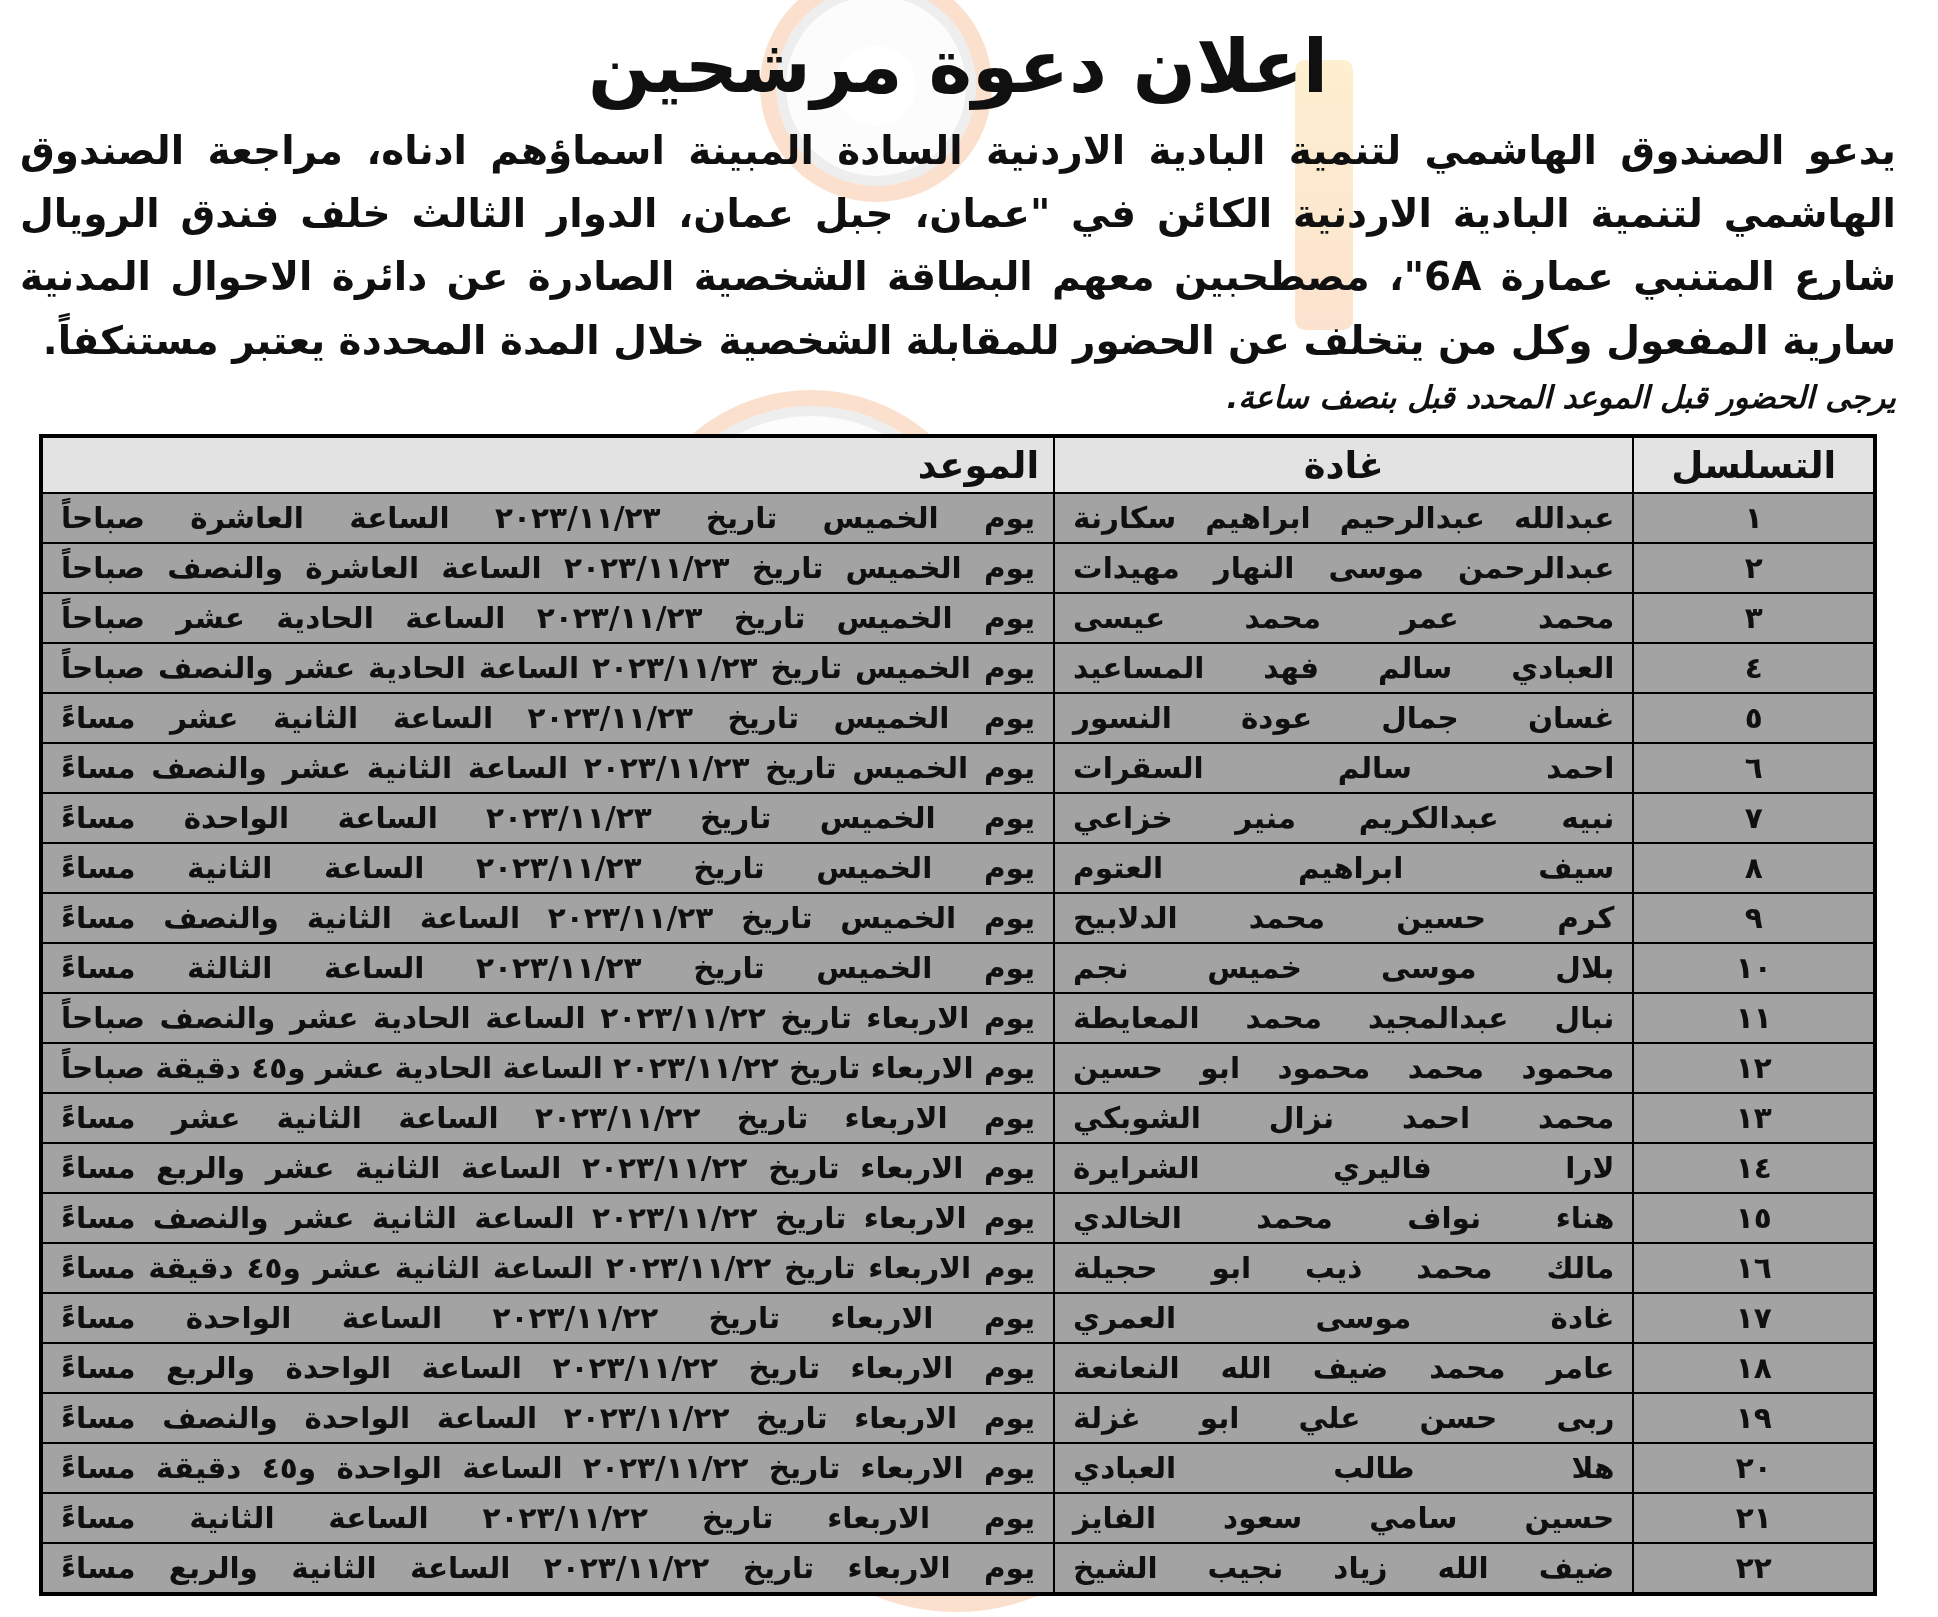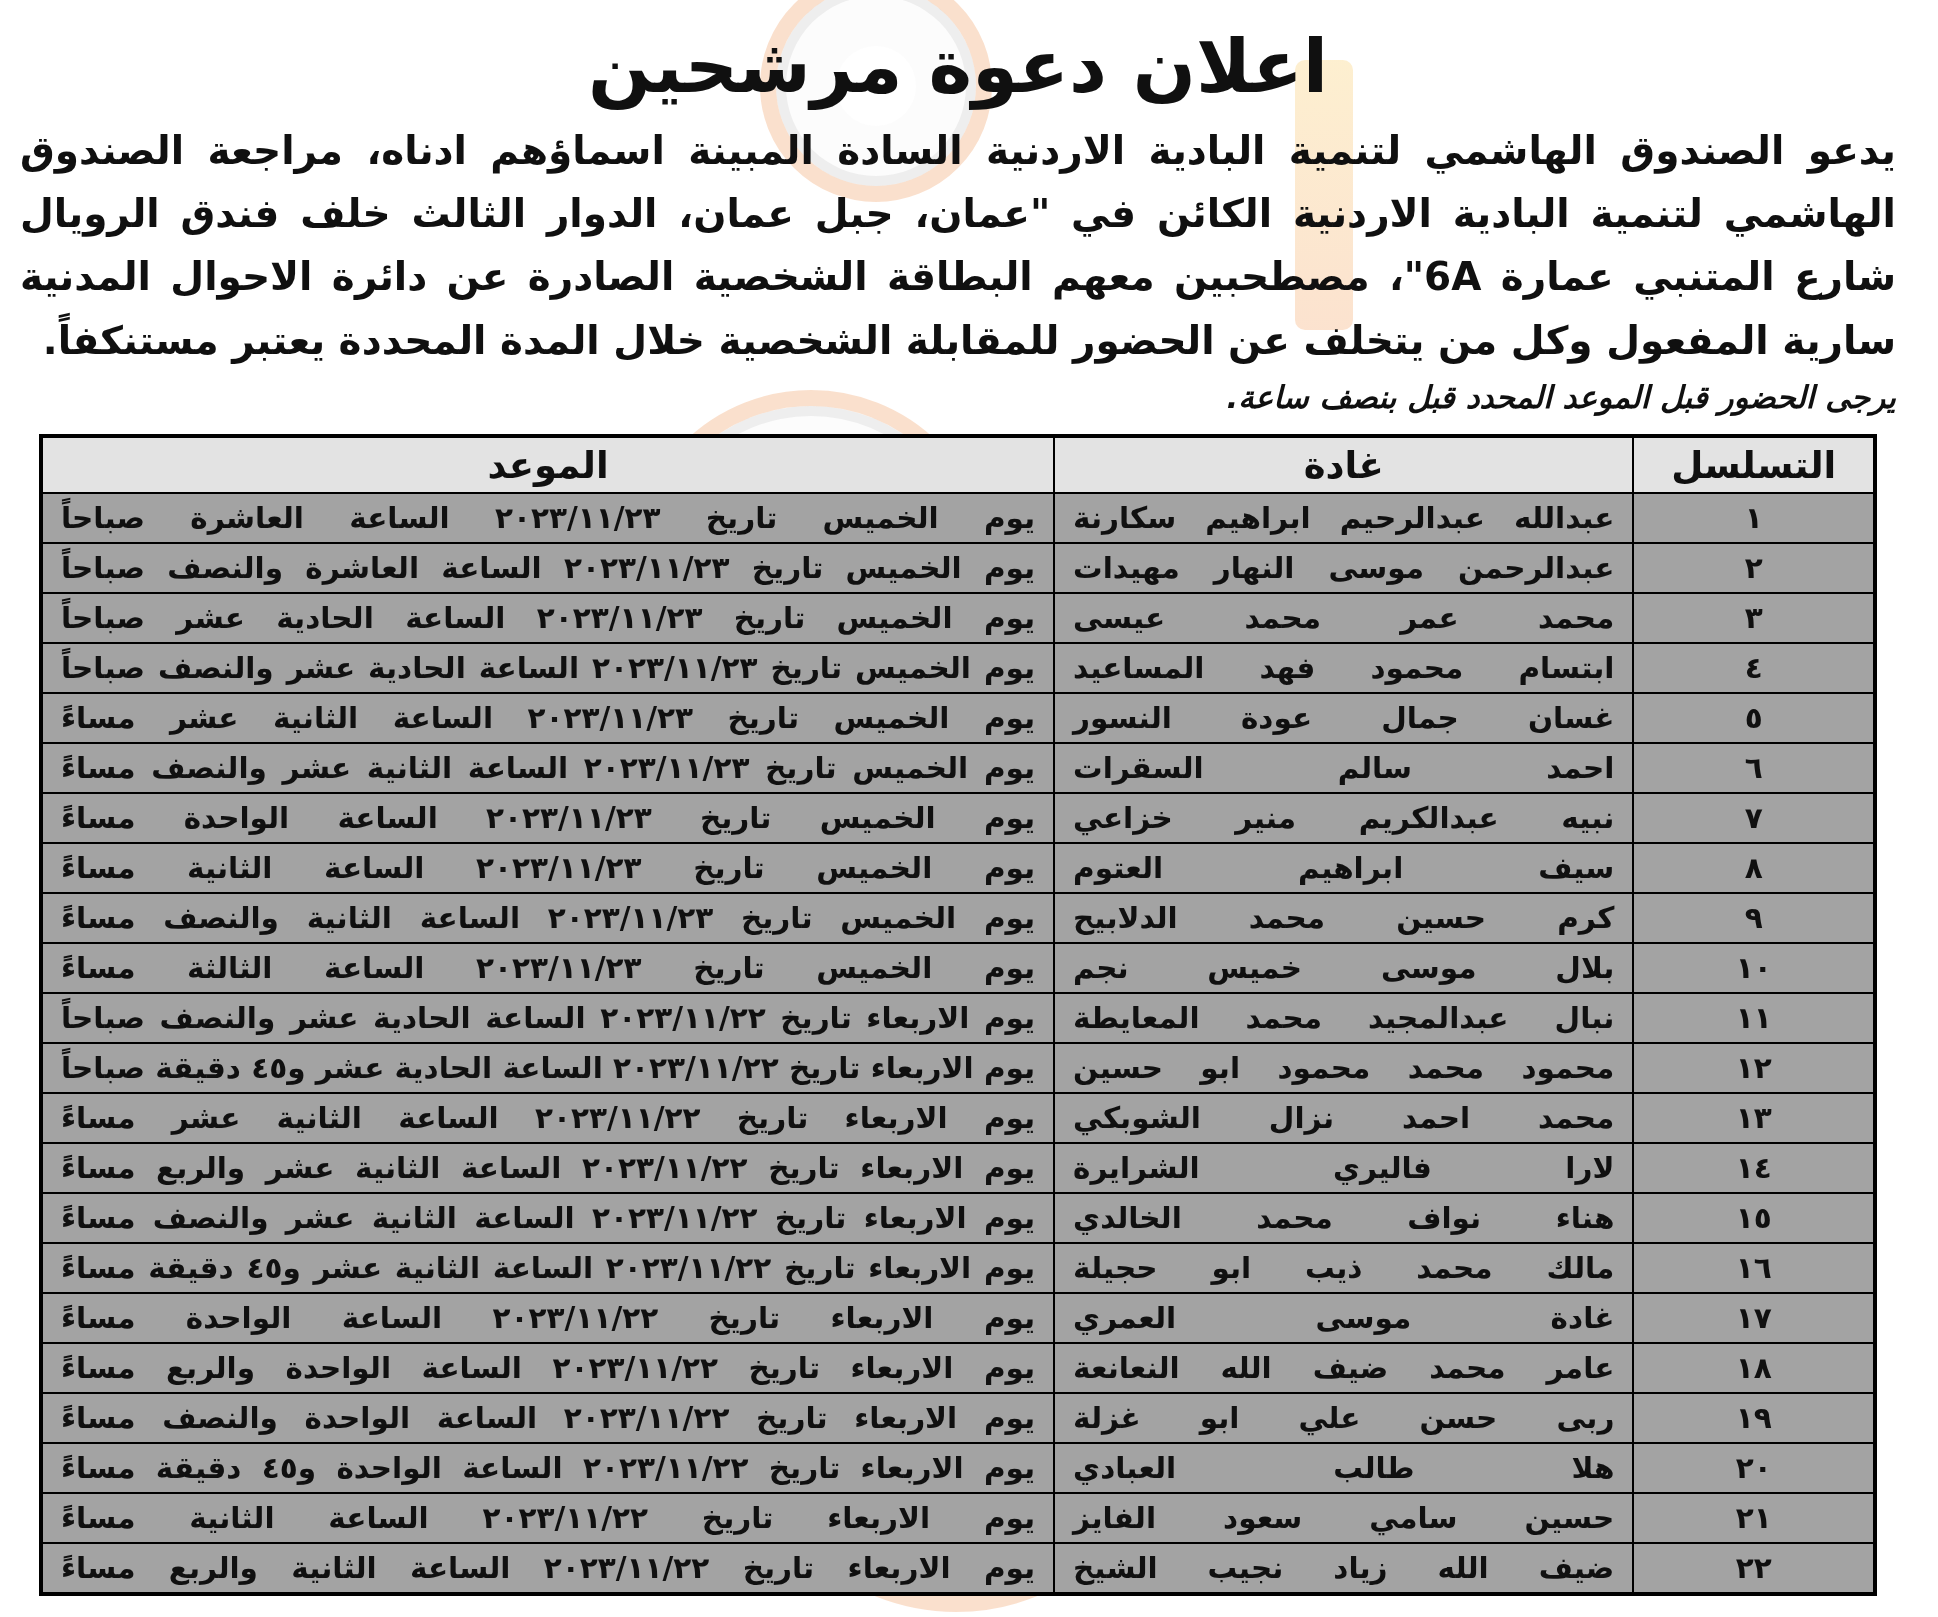--- a/index.html
+++ b/index.html
@@ -49,42 +49,42 @@
     <h1 class="title">اعلان دعوة مرشحين</h1>
 
     <p class="intro">يدعو الصندوق الهاشمي لتنمية البادية الاردنية السادة المبينة اسماؤهم ادناه، مراجعة الصندوق الهاشمي لتنمية البادية الاردنية الكائن في "عمان، جبل عمان، الدوار الثالث خلف فندق الرويال شارع المتنبي عمارة 6A"، مصطحبين معهم البطاقة الشخصية الصادرة عن دائرة الاحوال المدنية سارية المفعول وكل من يتخلف عن الحضور للمقابلة الشخصية خلال المدة المحددة يعتبر مستنكفاً.</p>
     <p class="note">يرجى الحضور قبل الموعد المحدد قبل بنصف ساعة.</p>
 
     <table class="roster" dir="rtl">
       <thead>
         <tr>
           <th style="width:250px;">التسلسل</th>
           <th style="width:600px;">غادة</th>
-          <th style="width:930px;">الموعد</th>
+          <th style="width:930px;text-align:right;">الموعد</th>
         </tr>
       </thead>
       <tbody>
           <tr class="norm">
             <td class="col-serial">١</td>
             <td class="col-name">عبدالله عبدالرحيم ابراهيم سكارنة</td>
             <td class="col-date">يوم الخميس تاريخ ٢٠٢٣/١١/٢٣ الساعة العاشرة صباحاً</td>
           </tr>
           <tr class="alt">
             <td class="col-serial">٢</td>
             <td class="col-name">عبدالرحمن موسى النهار مهيدات</td>
             <td class="col-date">يوم الخميس تاريخ ٢٠٢٣/١١/٢٣ الساعة العاشرة والنصف صباحاً</td>
           </tr>
           <tr class="norm">
             <td class="col-serial">٣</td>
             <td class="col-name">محمد عمر محمد عيسى</td>
             <td class="col-date">يوم الخميس تاريخ ٢٠٢٣/١١/٢٣ الساعة الحادية عشر صباحاً</td>
           </tr>
           <tr class="alt">
             <td class="col-serial">٤</td>
-            <td class="col-name">ابتسام محمود فهد المساعيد</td>
+            <td class="col-name">العبادي سالم فهد المساعيد</td>
             <td class="col-date">يوم الخميس تاريخ ٢٠٢٣/١١/٢٣ الساعة الحادية عشر والنصف صباحاً</td>
           </tr>
           <tr class="norm">
             <td class="col-serial">٥</td>
             <td class="col-name">غسان جمال عودة النسور</td>
             <td class="col-date">يوم الخميس تاريخ ٢٠٢٣/١١/٢٣ الساعة الثانية عشر مساءً</td>
           </tr>
           <tr class="alt">
             <td class="col-serial">٦</td>
             <td class="col-name">احمد سالم السقرات</td>

